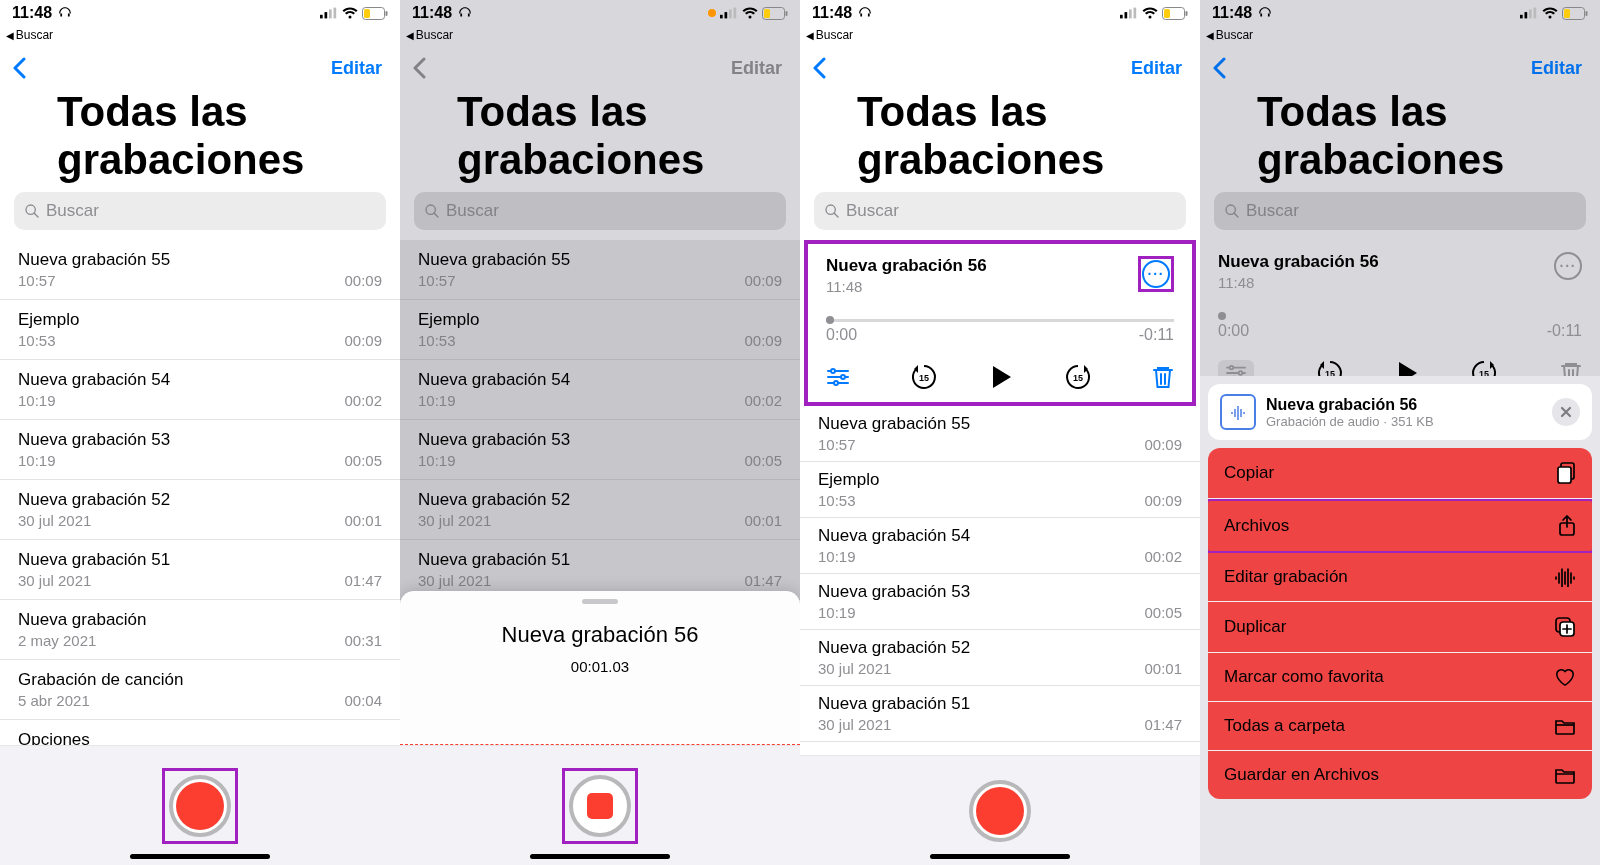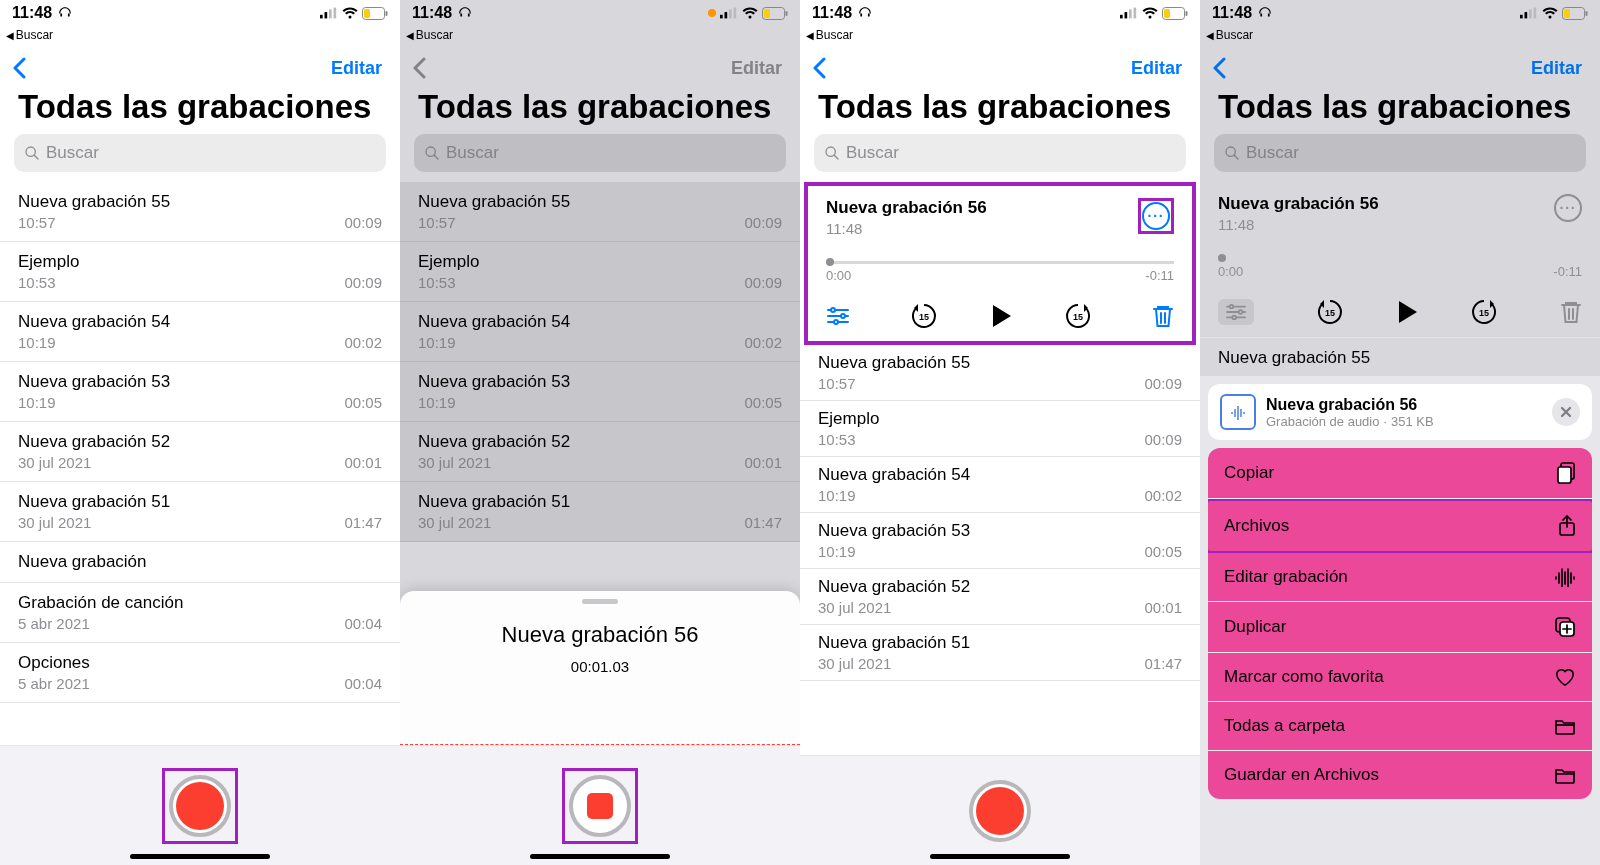--- a/index.html
+++ b/index.html
@@ -46,23 +46,24 @@
     justify-content: space-between;
     padding: 8px 18px 4px 12px;
     height: 44px;
     font-weight: bold;
   }
   .nav .back { color:#007aff; font-size:24px; }
   .screen.dim .nav .back { color:#8e8e93; }
   .nav .edit { color:#007aff; font-size:18px; }
   .screen.dim .nav .edit { color:#8e8e93; }
   .page-title {
-    font-size: 33px;
+    font-size: 42px;
     font-weight: 700;
     padding: 0 22px 8px 18px;
+    margin-left: 39px;
   }
   .search-wrap { padding: 0 14px 10px 14px; }
   .search {
     background: #ececec;
     border-radius: 10px;
     height: 38px;
     display:flex;
     align-items:center;
     padding: 0 10px;
     color:#8e8e93;
@@ -136,21 +137,21 @@
     background:#fff;
     position:relative;
   }
   .player-head { display:flex; justify-content:space-between; align-items:flex-start; }
   .player-title { font-size:17px; font-weight:600; }
   .player-sub { font-size:15px; color:#8e8e93; margin-top:2px;}
   .more-btn { width:28px; height:28px; border:2px solid #007aff; border-radius:50%; display:flex; align-items:center; justify-content:center; color:#007aff; font-weight:700; font-size:14px; letter-spacing:1px; flex-shrink:0;}
   .screen.dim .more-btn { border-color:#8e8e93; color:#8e8e93;}
   .progress { height:3px; background:#d8d8da; margin-top:24px; position:relative;}
   .progress-knob { width:8px; height:8px; background:#8e8e93; border-radius:50%; position:absolute; left:0; top:-3px;}
-  .ptimes { display:flex; justify-content:space-between; font-size:13px; color:#8e8e93; margin-top:4px;}
+  .ptimes { display:flex; justify-content:space-between; font-size:16px; color:#8e8e93; margin-top:4px;}
   .controls { display:flex; justify-content:space-between; align-items:center; margin-top:18px; }
   .controls .ctrl { color:#007aff; }
   .screen.dim .controls .ctrl { color:#8e8e93; }
   .controls .mid { display:flex; align-items:center; gap:48px; color:#000;}
   .screen.dim .controls .mid { color:#000; }
 
   
   .ctx-card {
     background:#fff;
     border-radius:12px;
@@ -158,21 +159,21 @@
     padding:10px 12px;
     display:flex;
     align-items:center;
     gap:10px;
   }
   .ctx-icon-box { width:36px; height:36px; border:2px solid #4a7fe8; border-radius:6px; display:flex; align-items:center; justify-content:center; color:#4a7fe8; }
   .ctx-title { font-size:16px; font-weight:600; }
   .ctx-sub { font-size:13px; color:#8e8e93; }
   .ctx-close { margin-left:auto; width:28px; height:28px; background:#e6e6ea; border-radius:50%; display:flex; align-items:center; justify-content:center; color:#7c7c82; font-weight:700; }
   .menu {
-    background:#ec4899;
+    background:#ef4444;
     border-radius:12px;
     margin:4px 8px 1px 8px;
     overflow:hidden;
   }
   .menu-item {
     display:flex;
     justify-content:space-between;
     align-items:center;
     padding:14px 16px;
     font-size:17px;
@@ -275,20 +276,24 @@
       </div>
       <div class="row">
         <div class="row-title">Nueva grabación 51</div>
         <div class="row-sub">
           <span>30 jul 2021</span>
           <span>01:47</span>
         </div>
       </div>
       <div class="row">
         <div class="row-title">Nueva grabación</div>
+        <div class="row-sub">
+          <span>2 may 2021</span>
+          <span>00:31</span>
+        </div>
       </div>
       <div class="row">
         <div class="row-title">Grabación de canción</div>
         <div class="row-sub">
           <span>5 abr 2021</span>
           <span>00:04</span>
         </div>
       </div>
       <div class="row">
         <div class="row-title">Opciones</div>

